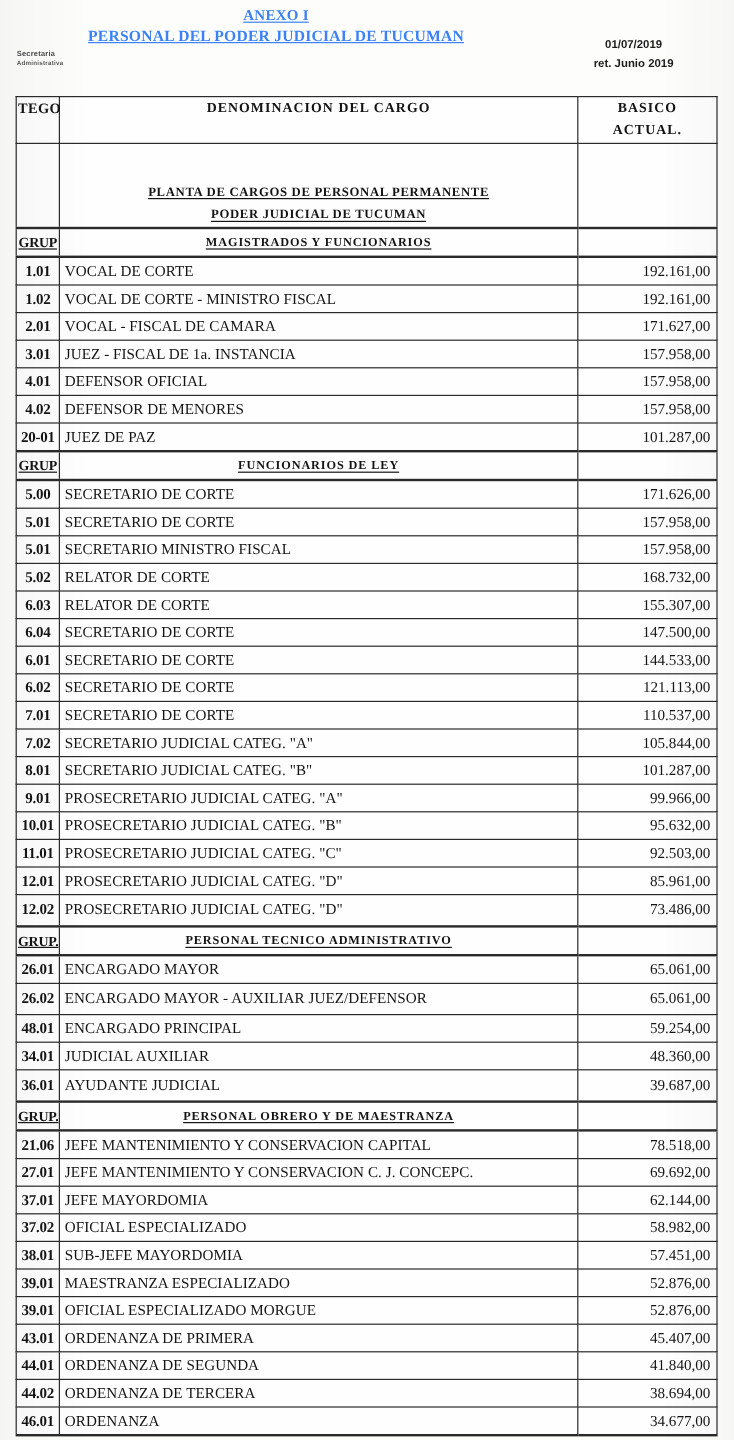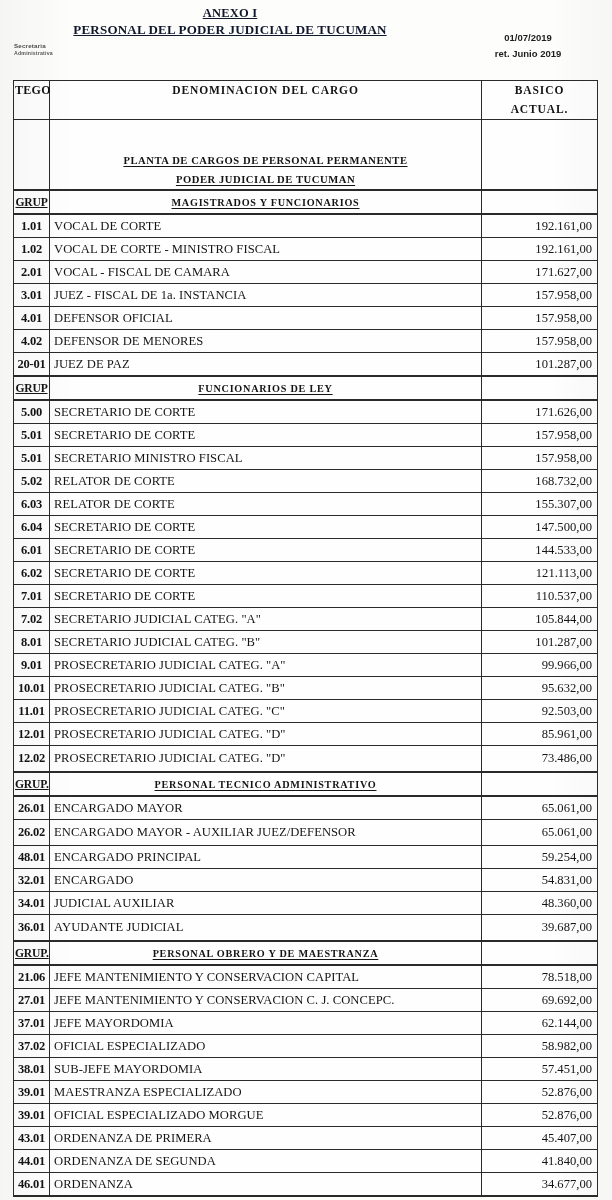--- a/index.html
+++ b/index.html
@@ -35,21 +35,21 @@
     width: 460px;
     text-align: center;
   }
   .title-line {
     font-family: "Liberation Serif", serif;
     font-weight: bold;
     letter-spacing: 0.2px;
     text-decoration: underline;
     text-decoration-thickness: 1px;
     text-underline-offset: 1px;
-    color: #0f172a;
+    color: #3b82f6;
     white-space: nowrap;
   }
   .title-main {
     font-size: 12.5px;
     line-height: 15px;
   }
   .title-sub1 {
     font-size: 13px;
     line-height: 17px;
   }
@@ -561,31 +561,20 @@
           </td>
           <td>
             <div class="den">ENCARGADO PRINCIPAL</div>
           </td>
           <td>
             <div class="bas">59.254,00</div>
           </td>
         </tr>
         <tr class="data">
           <td>
-            <div class="cat">32.01</div>
-          </td>
-          <td>
-            <div class="den">ENCARGADO</div>
-          </td>
-          <td>
-            <div class="bas">54.831,00</div>
-          </td>
-        </tr>
-        <tr class="data">
-          <td>
             <div class="cat">34.01</div>
           </td>
           <td>
             <div class="den">JUDICIAL AUXILIAR</div>
           </td>
           <td>
             <div class="bas">48.360,00</div>
           </td>
         </tr>
         <tr class="data tall thick-bottom">
@@ -698,20 +687,31 @@
         </tr>
         <tr class="data">
           <td>
             <div class="cat">44.01</div>
           </td>
           <td>
             <div class="den">ORDENANZA DE SEGUNDA</div>
           </td>
           <td>
             <div class="bas">41.840,00</div>
+          </td>
+        </tr>
+        <tr class="data">
+          <td>
+            <div class="cat">44.02</div>
+          </td>
+          <td>
+            <div class="den">ORDENANZA DE TERCERA</div>
+          </td>
+          <td>
+            <div class="bas">38.694,00</div>
           </td>
         </tr>
         <tr class="data thick-bottom">
           <td>
             <div class="cat">46.01</div>
           </td>
           <td>
             <div class="den">ORDENANZA</div>
           </td>
           <td>

